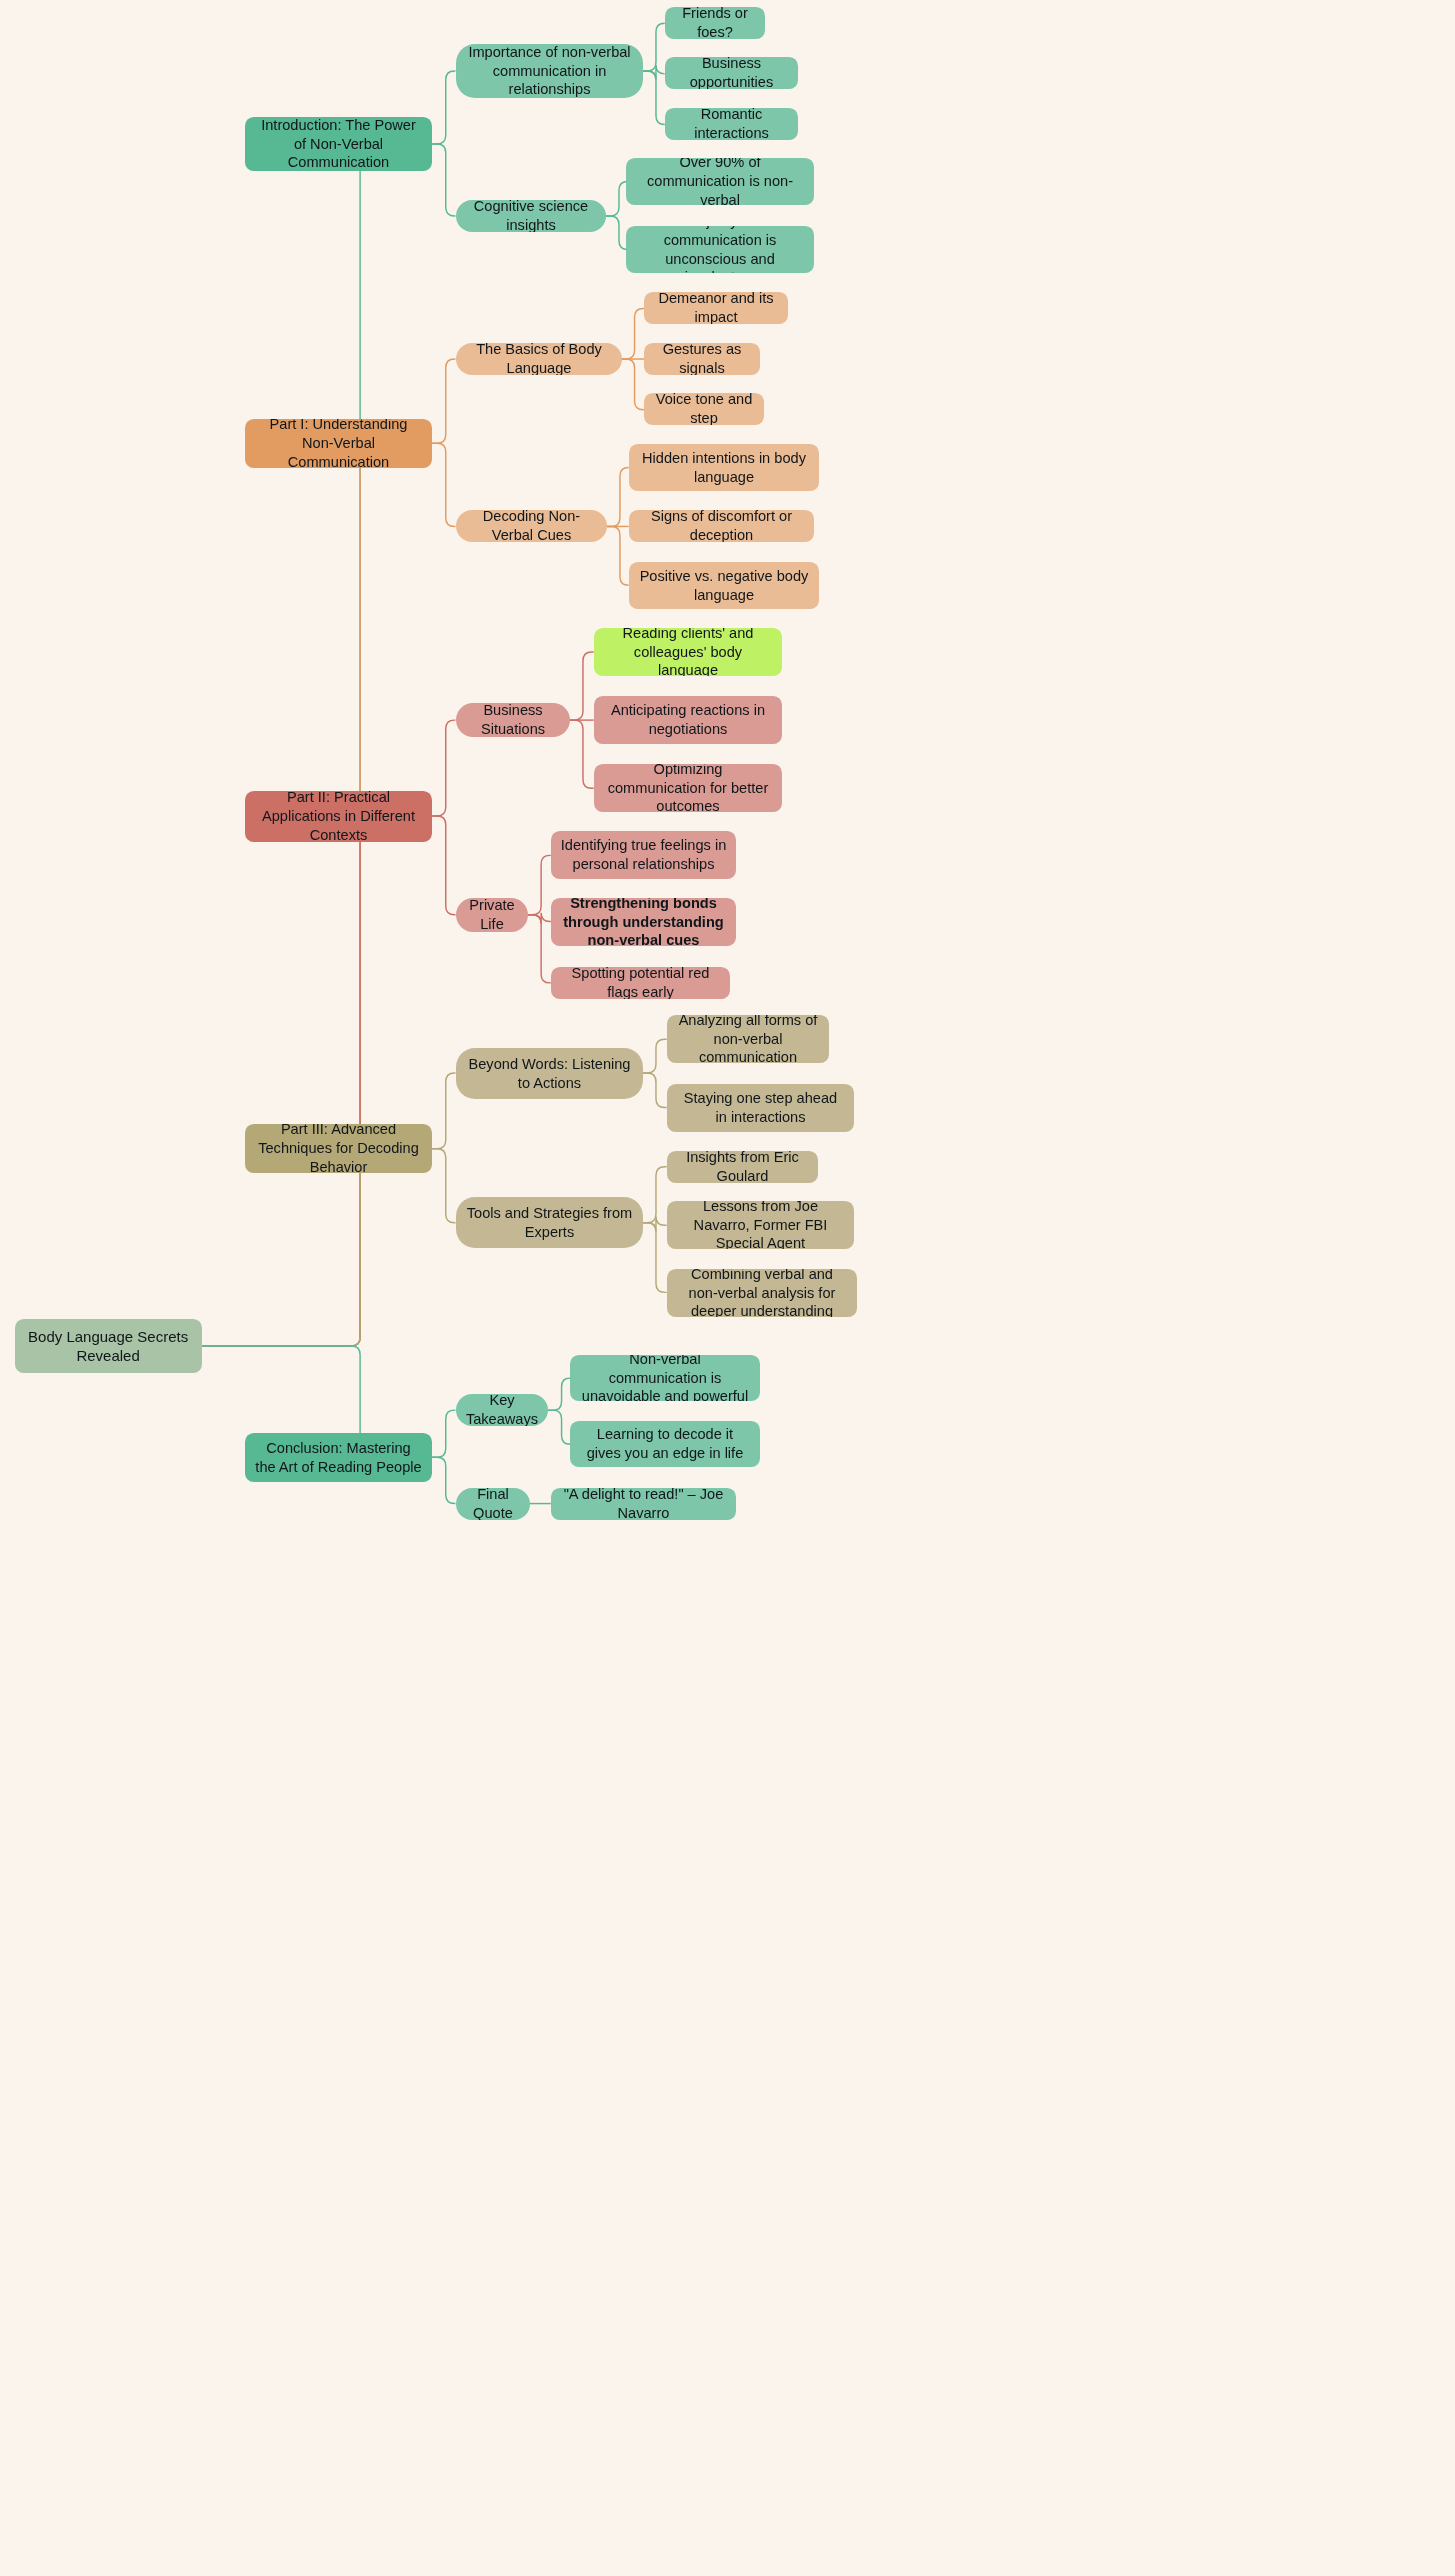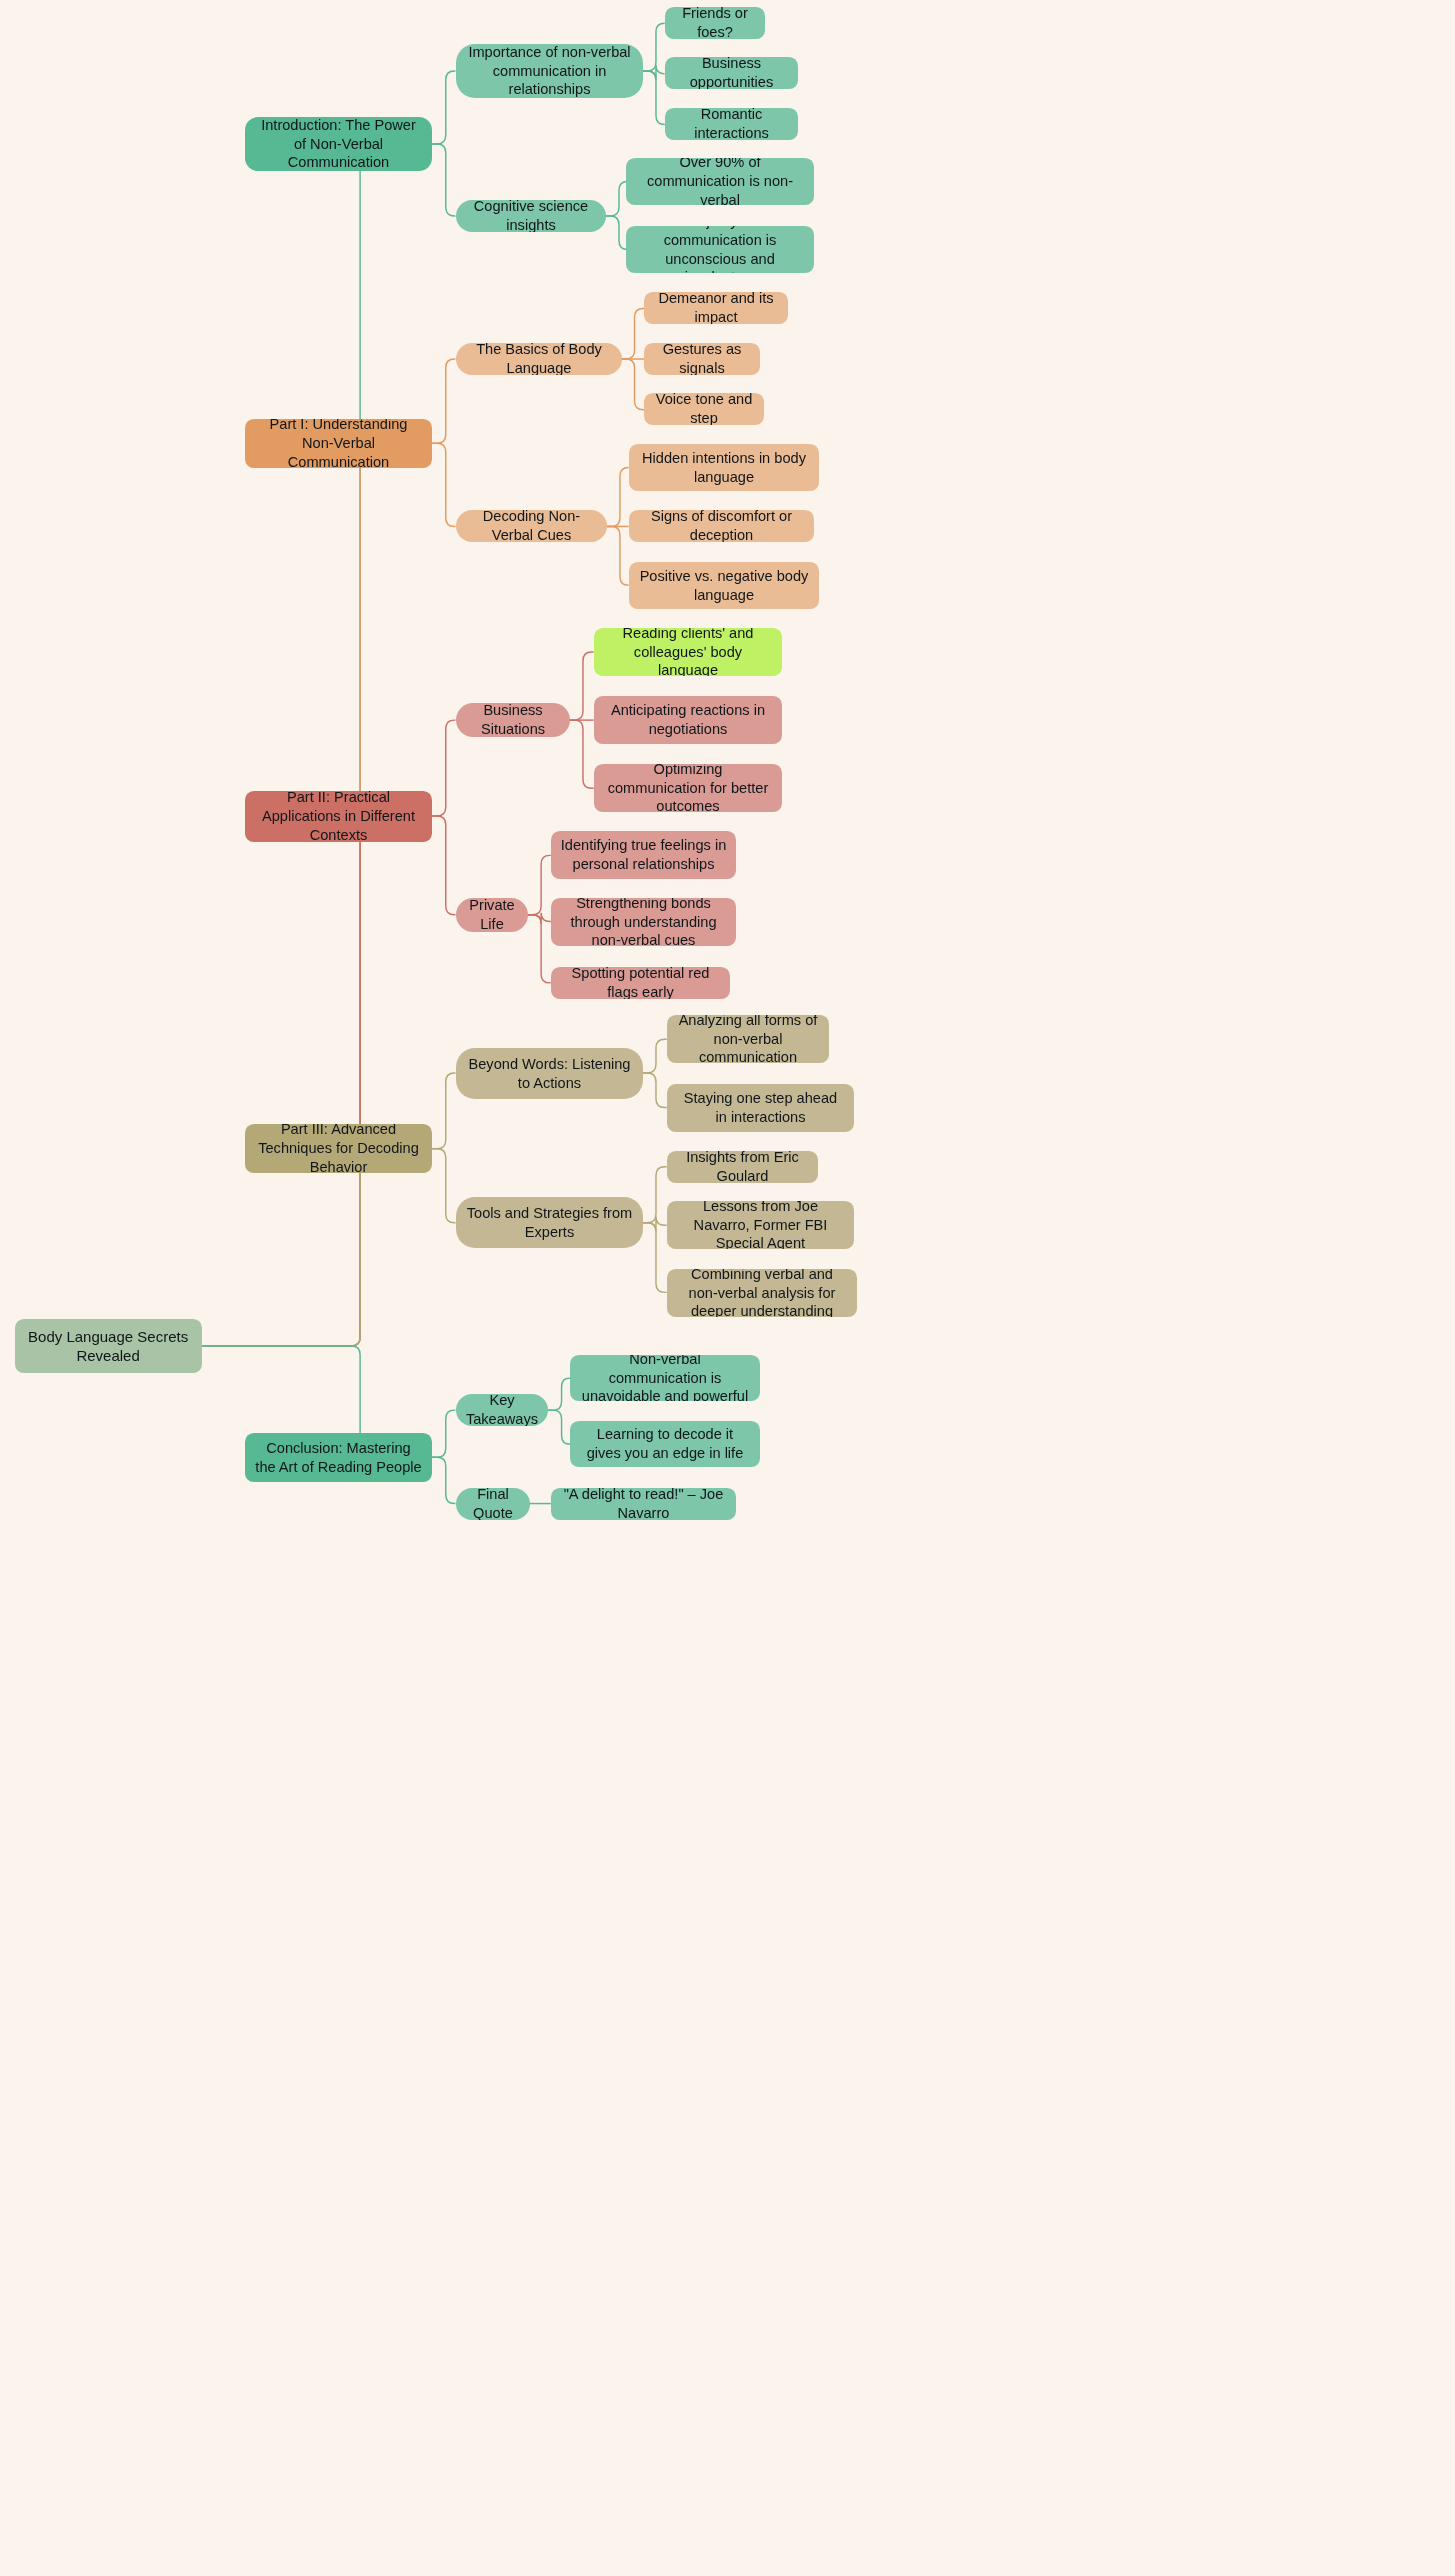--- a/index.html
+++ b/index.html
@@ -81,21 +81,21 @@
       <path d="M 660 1256 L 665 1256 Q 674 1256 674 1265 L 674 1318.5 Q 674 1327.5 683 1327.5 L 685 1327.5" fill="none" stroke="#b5a877" stroke-width="1.5"></path>
       <path d="M 207 1382.5 L 361 1382.5 Q 370 1382.5 370 1391.5 L 370 1488 Q 370 1497 361 1497 L 252 1497" fill="none" stroke="#57b894" stroke-width="1.5"></path>
       <path d="M 444 1497 L 449 1497 Q 458 1497 458 1488 L 458 1457.5 Q 458 1448.5 467 1448.5 L 468 1448.5" fill="none" stroke="#57b894" stroke-width="1.5"></path>
       <path d="M 563 1448.5 L 568 1448.5 Q 577 1448.5 577 1439.5 L 577 1424.5 Q 577 1415.5 586 1415.5 L 585 1415.5" fill="none" stroke="#57b894" stroke-width="1.5"></path>
       <path d="M 563 1448.5 L 568 1448.5 Q 577 1448.5 577 1457.5 L 577 1474.5 Q 577 1483.5 586 1483.5 L 585 1483.5" fill="none" stroke="#57b894" stroke-width="1.5"></path>
       <path d="M 444 1497 L 449 1497 Q 458 1497 458 1506 L 458 1535.5 Q 458 1544.5 467 1544.5 L 468 1544.5" fill="none" stroke="#57b894" stroke-width="1.5"></path>
       <path d="M 544 1544.5 L 566 1544.5" fill="none" stroke="#57b894" stroke-width="1.5"></path>
     </svg>
   <div id="nodes">
       <div class="node lvl0" style="left: 14.6px; top: 1319px; width: 187px; min-height: 54px; height: 54px; background: rgb(168, 195, 166); font-size: 15px;">Body Language Secrets Revealed</div>
-      <div class="node lvl1" style="left: 245px; top: 117px; width: 187px; min-height: 54px; height: 54px; background: rgb(87, 184, 148); font-size: 14.6px; border-radius: 13px;">Introduction: The Power of Non-Verbal Communication</div>
+      <div class="node lvl1" style="left: 245px; top: 117px; width: 187px; min-height: 54px; height: 54px; background: rgb(87, 184, 148); font-size: 14.6px;">Introduction: The Power of Non-Verbal Communication</div>
       <div class="node lvl2" style="left: 456px; top: 44px; width: 187px; min-height: 54px; height: 54px; background: rgb(125, 198, 169); font-size: 14.6px;">Importance of non-verbal communication in relationships</div>
       <div class="node lvl3" style="left: 665px; top: 6.8px; width: 100px; min-height: 32px; height: 32px; background: rgb(125, 198, 169); font-size: 14.6px;">Friends or foes?</div>
       <div class="node lvl3" style="left: 665px; top: 57px; width: 133px; min-height: 32px; height: 32px; background: rgb(125, 198, 169); font-size: 14.6px;">Business opportunities</div>
       <div class="node lvl3" style="left: 665px; top: 108px; width: 133px; min-height: 32px; height: 32px; background: rgb(125, 198, 169); font-size: 14.6px;">Romantic interactions</div>
       <div class="node lvl2" style="left: 456px; top: 200px; width: 150px; min-height: 32px; height: 32px; background: rgb(125, 198, 169); font-size: 14.6px;">Cognitive science insights</div>
       <div class="node lvl3" style="left: 626px; top: 158px; width: 188px; min-height: 47px; height: 47px; background: rgb(125, 198, 169); font-size: 14.6px;">Over 90% of communication is non-verbal</div>
       <div class="node lvl3" style="left: 626px; top: 226px; width: 188px; min-height: 47px; height: 47px; background: rgb(125, 198, 169); font-size: 14.6px;">Majority of communication is unconscious and involuntary</div>
       <div class="node lvl1" style="left: 245px; top: 419px; width: 187px; min-height: 49px; height: 49px; background: rgb(226, 156, 98); font-size: 14.6px;">Part I: Understanding Non-Verbal Communication</div>
       <div class="node lvl2" style="left: 456px; top: 343px; width: 166px; min-height: 32px; height: 32px; background: rgb(234, 188, 149); font-size: 14.6px;">The Basics of Body Language</div>
       <div class="node lvl3" style="left: 644px; top: 292px; width: 144px; min-height: 32px; height: 32px; background: rgb(234, 188, 149); font-size: 14.6px;">Demeanor and its impact</div>
@@ -105,21 +105,21 @@
       <div class="node lvl3" style="left: 629px; top: 444px; width: 190px; min-height: 47px; height: 47px; background: rgb(234, 188, 149); font-size: 14.6px;">Hidden intentions in body language</div>
       <div class="node lvl3" style="left: 629px; top: 510px; width: 185px; min-height: 32px; height: 32px; background: rgb(234, 188, 149); font-size: 14.6px;">Signs of discomfort or deception</div>
       <div class="node lvl3" style="left: 629px; top: 562px; width: 190px; min-height: 47px; height: 47px; background: rgb(234, 188, 149); font-size: 14.6px;">Positive vs. negative body language</div>
       <div class="node lvl1" style="left: 245px; top: 791px; width: 187px; min-height: 51px; height: 51px; background: rgb(204, 112, 102); font-size: 14.6px;">Part II: Practical Applications in Different Contexts</div>
       <div class="node lvl2" style="left: 456px; top: 703px; width: 114px; min-height: 34px; height: 34px; background: rgb(217, 155, 148); font-size: 14.6px;">Business Situations</div>
       <div class="node lvl3" style="left: 594px; top: 628px; width: 188px; min-height: 48px; height: 48px; background: #bef264; font-size: 14.6px;">Reading clients' and colleagues' body language</div>
       <div class="node lvl3" style="left: 594px; top: 696px; width: 188px; min-height: 48px; height: 48px; background: rgb(217, 155, 148); font-size: 14.6px;">Anticipating reactions in negotiations</div>
       <div class="node lvl3" style="left: 594px; top: 764px; width: 188px; min-height: 48px; height: 48px; background: rgb(217, 155, 148); font-size: 14.6px;">Optimizing communication for better outcomes</div>
       <div class="node lvl2" style="left: 456px; top: 898px; width: 72px; min-height: 34px; height: 34px; background: rgb(217, 155, 148); font-size: 14.6px;">Private Life</div>
       <div class="node lvl3" style="left: 551px; top: 831px; width: 185px; min-height: 48px; height: 48px; background: rgb(217, 155, 148); font-size: 14.6px;">Identifying true feelings in personal relationships</div>
-      <div class="node lvl3" style="left: 551px; top: 898px; width: 185px; min-height: 48px; height: 48px; background: rgb(217, 155, 148); font-size: 14.6px;">Strengthening bonds through understanding non-verbal cues</div>
+      <div class="node lvl3" style="left: 551px; top: 898px; width: 185px; min-height: 48px; height: 48px; background: rgb(217, 155, 148); font-size: 14.6px; font-weight: bold;">Strengthening bonds through understanding non-verbal cues</div>
       <div class="node lvl3" style="left: 551px; top: 967px; width: 179px; min-height: 32px; height: 32px; background: rgb(217, 155, 148); font-size: 14.6px;">Spotting potential red flags early</div>
       <div class="node lvl1" style="left: 245px; top: 1124px; width: 187px; min-height: 49px; height: 49px; background: rgb(181, 168, 119); font-size: 14.6px;">Part III: Advanced Techniques for Decoding Behavior</div>
       <div class="node lvl2" style="left: 456px; top: 1048px; width: 187px; min-height: 51px; height: 51px; background: rgb(196, 184, 148); font-size: 14.6px;">Beyond Words: Listening to Actions</div>
       <div class="node lvl3" style="left: 667px; top: 1015px; width: 162px; min-height: 48px; height: 48px; background: rgb(196, 184, 148); font-size: 14.6px;">Analyzing all forms of non-verbal communication</div>
       <div class="node lvl3" style="left: 667px; top: 1084px; width: 187px; min-height: 48px; height: 48px; background: rgb(196, 184, 148); font-size: 14.6px;">Staying one step ahead in interactions</div>
       <div class="node lvl2" style="left: 456px; top: 1197px; width: 187px; min-height: 51px; height: 51px; background: rgb(196, 184, 148); font-size: 14.6px;">Tools and Strategies from Experts</div>
       <div class="node lvl3" style="left: 667px; top: 1151px; width: 151px; min-height: 32px; height: 32px; background: rgb(196, 184, 148); font-size: 14.6px;">Insights from Eric Goulard</div>
       <div class="node lvl3" style="left: 667px; top: 1201px; width: 187px; min-height: 48px; height: 48px; background: rgb(196, 184, 148); font-size: 14.6px;">Lessons from Joe Navarro, Former FBI Special Agent</div>
       <div class="node lvl3" style="left: 667px; top: 1269px; width: 190px; min-height: 48px; height: 48px; background: rgb(196, 184, 148); font-size: 14.6px;">Combining verbal and non-verbal analysis for deeper understanding</div>
       <div class="node lvl1" style="left: 245px; top: 1433px; width: 187px; min-height: 49px; height: 49px; background: rgb(87, 184, 148); font-size: 14.6px;">Conclusion: Mastering the Art of Reading People</div>

